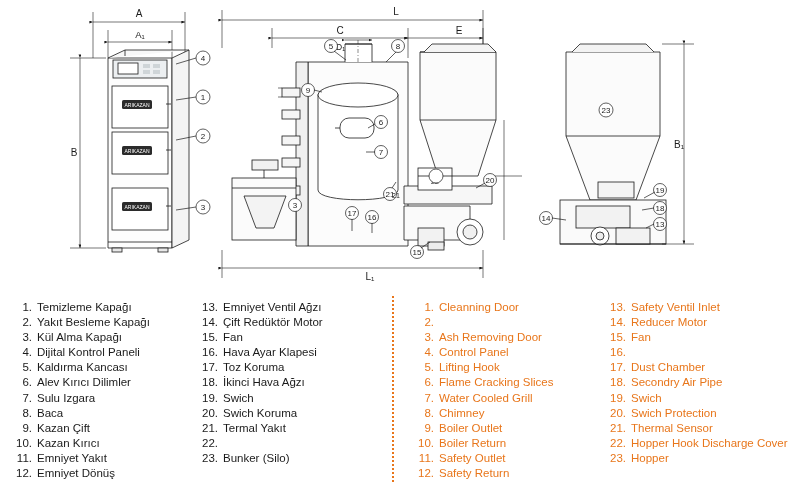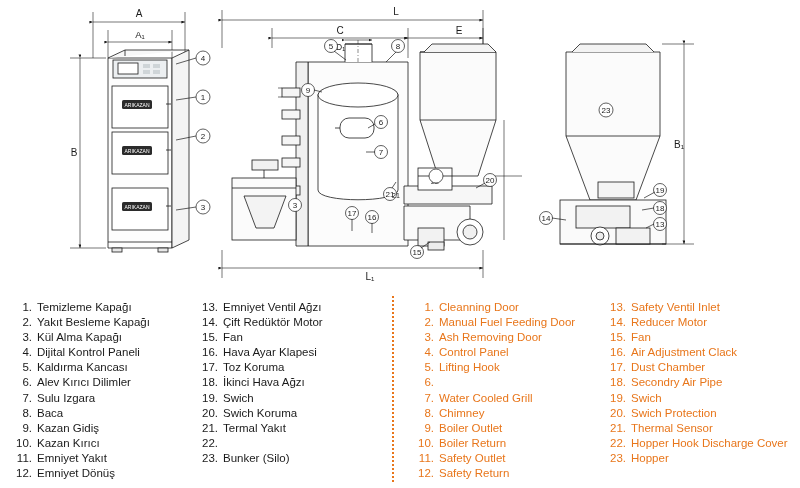--- a/index.html
+++ b/index.html
@@ -348,21 +348,21 @@
         <li>
             <span class="leg-num">7.</span>
             <span>Sulu Izgara</span>
           </li>
         <li>
             <span class="leg-num">8.</span>
             <span>Baca</span>
           </li>
         <li>
             <span class="leg-num">9.</span>
-            <span>Kazan Gidiş</span>
+            <span>Kazan Çift</span>
           </li>
         <li>
             <span class="leg-num">10.</span>
             <span>Kazan Kırıcı</span>
           </li>
         <li>
             <span class="leg-num">11.</span>
             <span>Emniyet Yakıt</span>
           </li>
         <li>
@@ -421,36 +421,36 @@
     </div>
 
     <div class="leg-col col-en1 en">
       <ol>
         <li>
             <span class="leg-num">1.</span>
             <span>Cleanning Door</span>
           </li>
         <li>
             <span class="leg-num">2.</span>
-            <span>Manual Fuel Feeding Door</span>
           </li>
         <li>
             <span class="leg-num">3.</span>
             <span>Ash Removing Door</span>
           </li>
         <li>
             <span class="leg-num">4.</span>
             <span>Control Panel</span>
           </li>
         <li>
             <span class="leg-num">5.</span>
             <span>Lifting Hook</span>
           </li>
         <li>
             <span class="leg-num">6.</span>
+            <span>Flame Cracking Slices</span>
           </li>
         <li>
             <span class="leg-num">7.</span>
             <span>Water Cooled Grill</span>
           </li>
         <li>
             <span class="leg-num">8.</span>
             <span>Chimney</span>
           </li>
         <li>
@@ -481,21 +481,20 @@
         <li>
             <span class="leg-num">14.</span>
             <span>Reducer Motor</span>
           </li>
         <li>
             <span class="leg-num">15.</span>
             <span>Fan</span>
           </li>
         <li>
             <span class="leg-num">16.</span>
-            <span>Air Adjustment Clack</span>
           </li>
         <li>
             <span class="leg-num">17.</span>
             <span>Dust Chamber</span>
           </li>
         <li>
             <span class="leg-num">18.</span>
             <span>Secondry Air Pipe</span>
           </li>
         <li>

